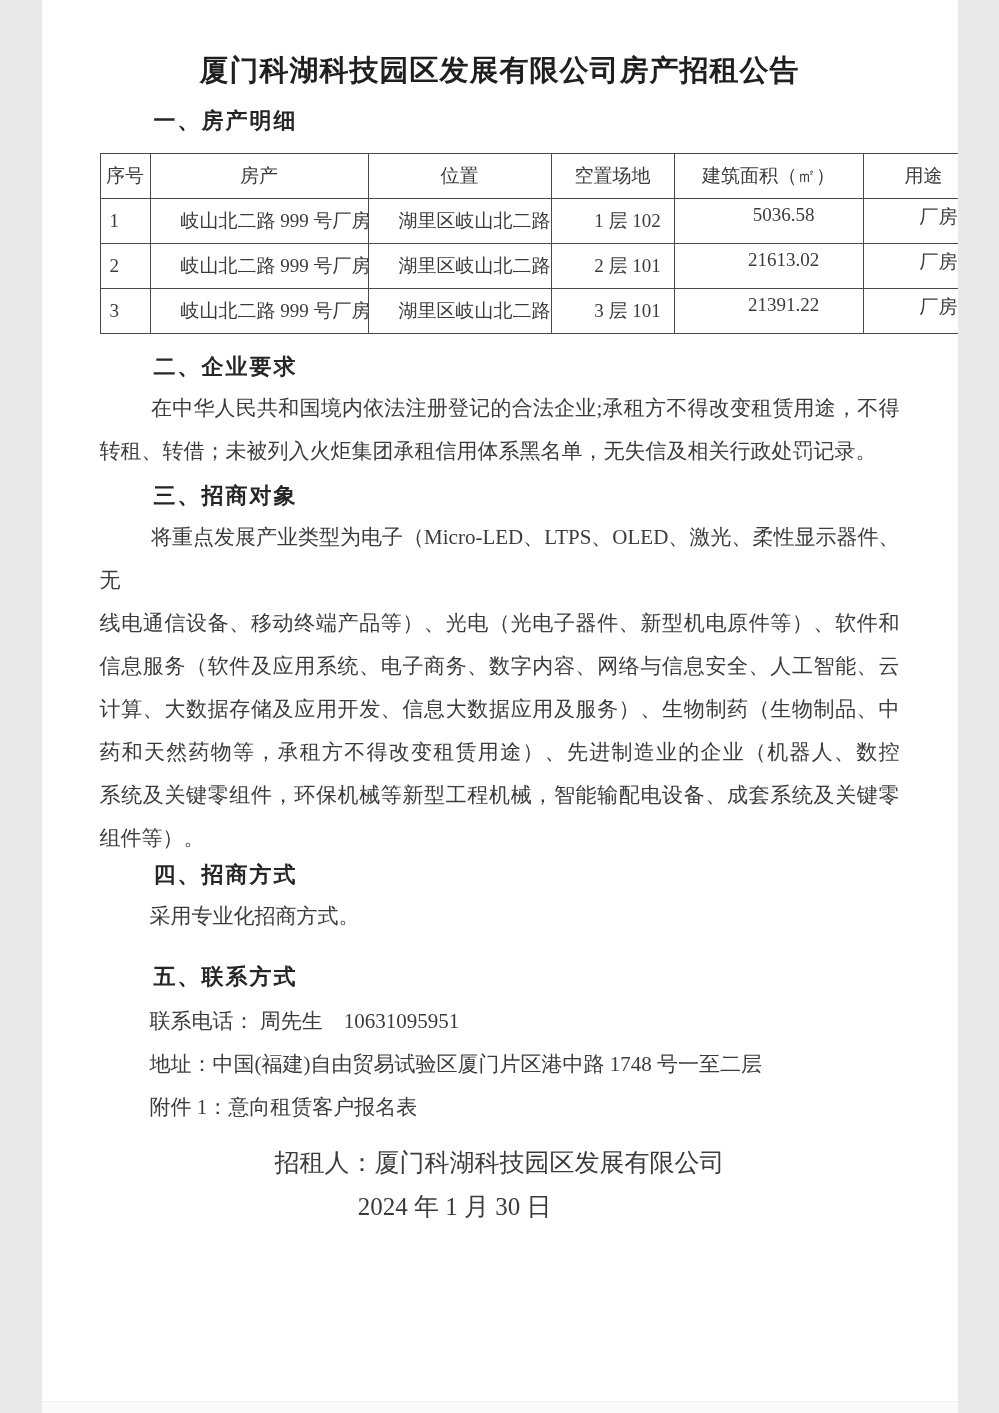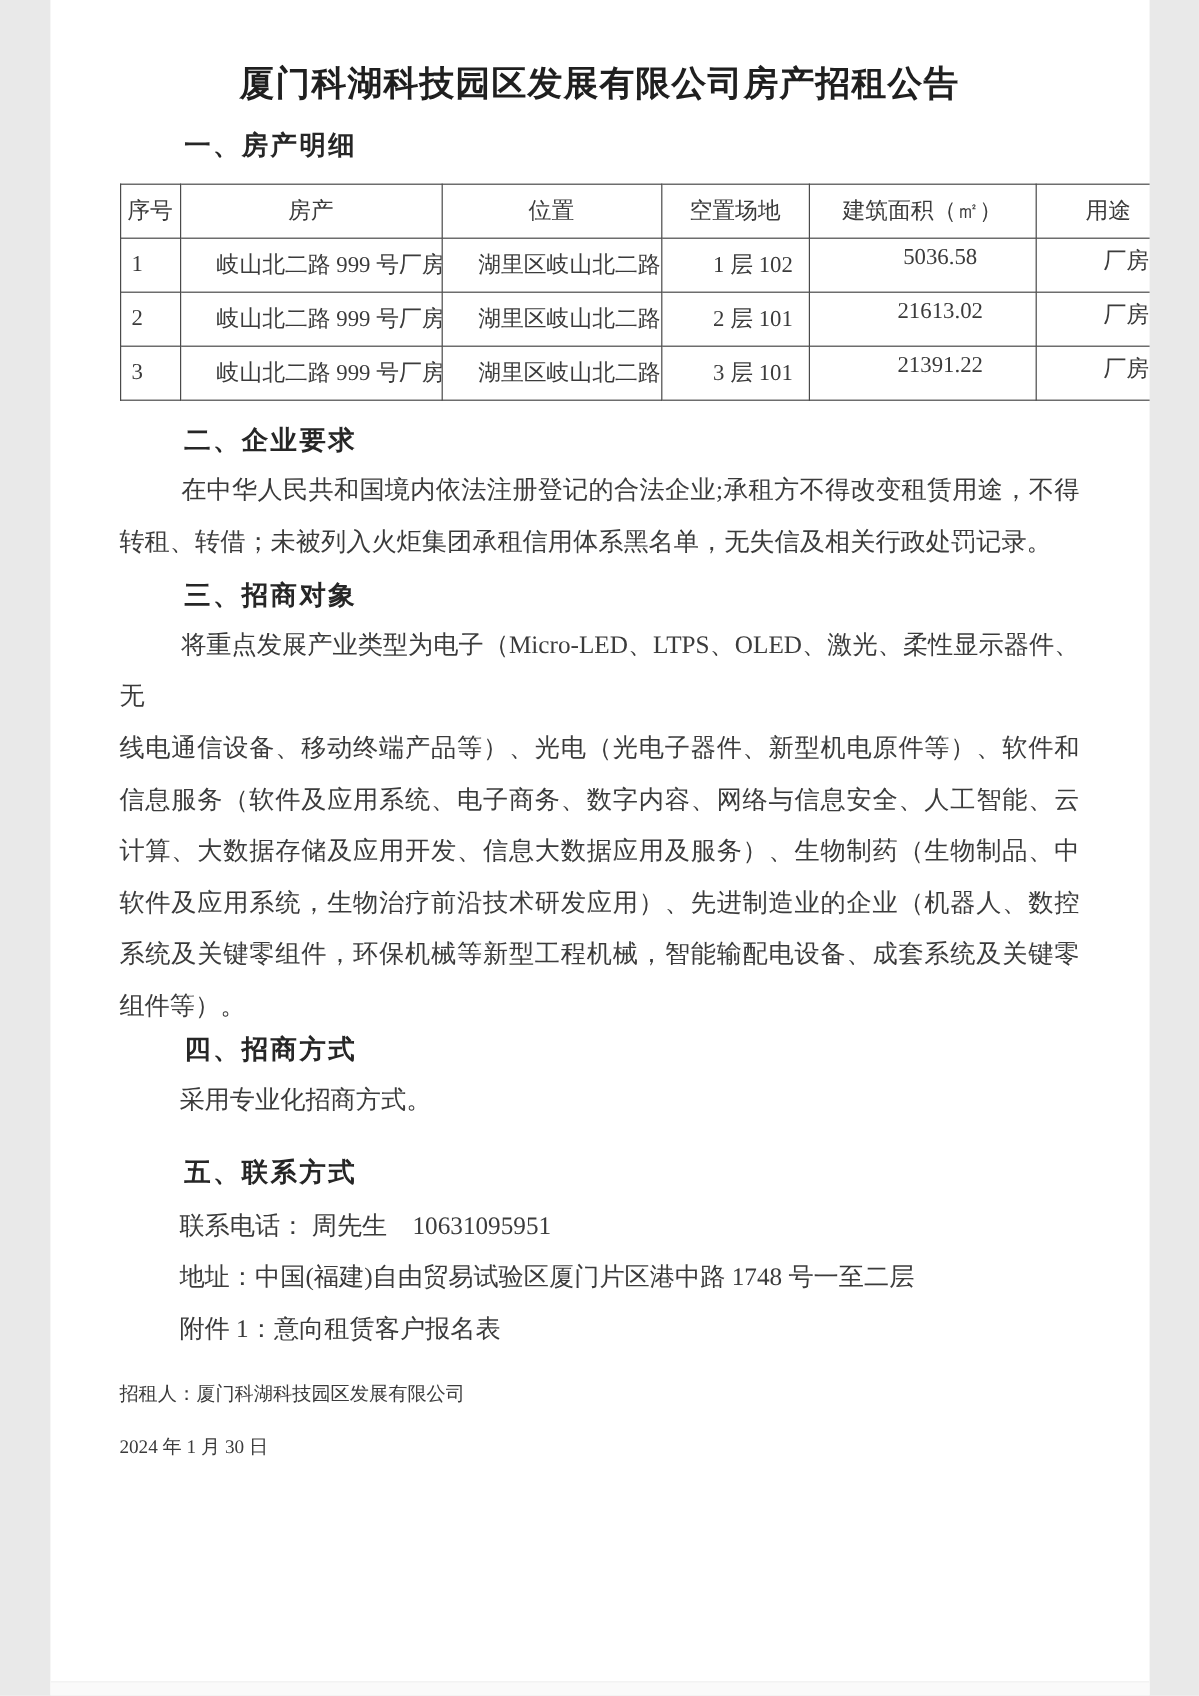--- a/index.html
+++ b/index.html
@@ -75,23 +75,23 @@
     white-space: pre-wrap;
   }
   .jfull { text-align: justify; text-align-last: justify; }
   .ind   { text-indent: 2.45em; }
   .plain { text-align: left; }
   .p-top5  { margin-top: 5px; }
   .p-top8  { margin-top: 8px; }
   .indent-line { padding-left: 50px; }
 
   .sig-line {
-    font-size: 16px;
+    font-size: 25px;
     line-height: 44px;
-    text-align: left;
+    text-align: center;
     white-space: pre-wrap;
   }
   .sig-lessor { margin-top: 12px; }
   .sig-date   { padding-right: 90px; }
 
   .footer-strip {
     position: absolute;
     left: 0; bottom: 0;
     width: 100%; height: 12px;
     background: #fafafa;
@@ -157,21 +157,21 @@
 
     <div class="sec-heading h2x">二、企业要求</div>
     <div class="para-line jfull ind p-top5">在中华人民共和国境内依法注册登记的合法企业;承租方不得改变租赁用途，不得</div>
     <div class="para-line plain">转租、转借；未被列入火炬集团承租信用体系黑名单，无失信及相关行政处罚记录。</div>
 
     <div class="sec-heading h3x">三、招商对象</div>
     <div class="para-line jfull ind p-top5">将重点发展产业类型为电子（Micro-LED、LTPS、OLED、激光、柔性显示器件、无</div>
     <div class="para-line jfull">线电通信设备、移动终端产品等）、光电（光电子器件、新型机电原件等）、软件和</div>
     <div class="para-line jfull">信息服务（软件及应用系统、电子商务、数字内容、网络与信息安全、人工智能、云</div>
     <div class="para-line jfull">计算、大数据存储及应用开发、信息大数据应用及服务）、生物制药（生物制品、中</div>
-    <div class="para-line jfull">软件及应用系统，生物治疗前沿技术研发应用）、先进制造业的企业（机器人、数控</div>
+    <div class="para-line jfull">药和天然药物等，承租方不得改变租赁用途）、先进制造业的企业（机器人、数控</div>
     <div class="para-line jfull">系统及关键零组件，环保机械等新型工程机械，智能输配电设备、成套系统及关键零</div>
     <div class="para-line plain">组件等）。</div>
 
     <div class="sec-heading h4x">四、招商方式</div>
     <div class="para-line plain indent-line p-top5">采用专业化招商方式。</div>
 
     <div class="sec-heading h5x">五、联系方式</div>
     <div class="para-line plain indent-line p-top8">联系电话： 周先生　10631095951</div>
     <div class="para-line plain indent-line">地址：中国(福建)自由贸易试验区厦门片区港中路 1748 号一至二层</div>
     <div class="para-line plain indent-line">附件 1：意向租赁客户报名表</div>

